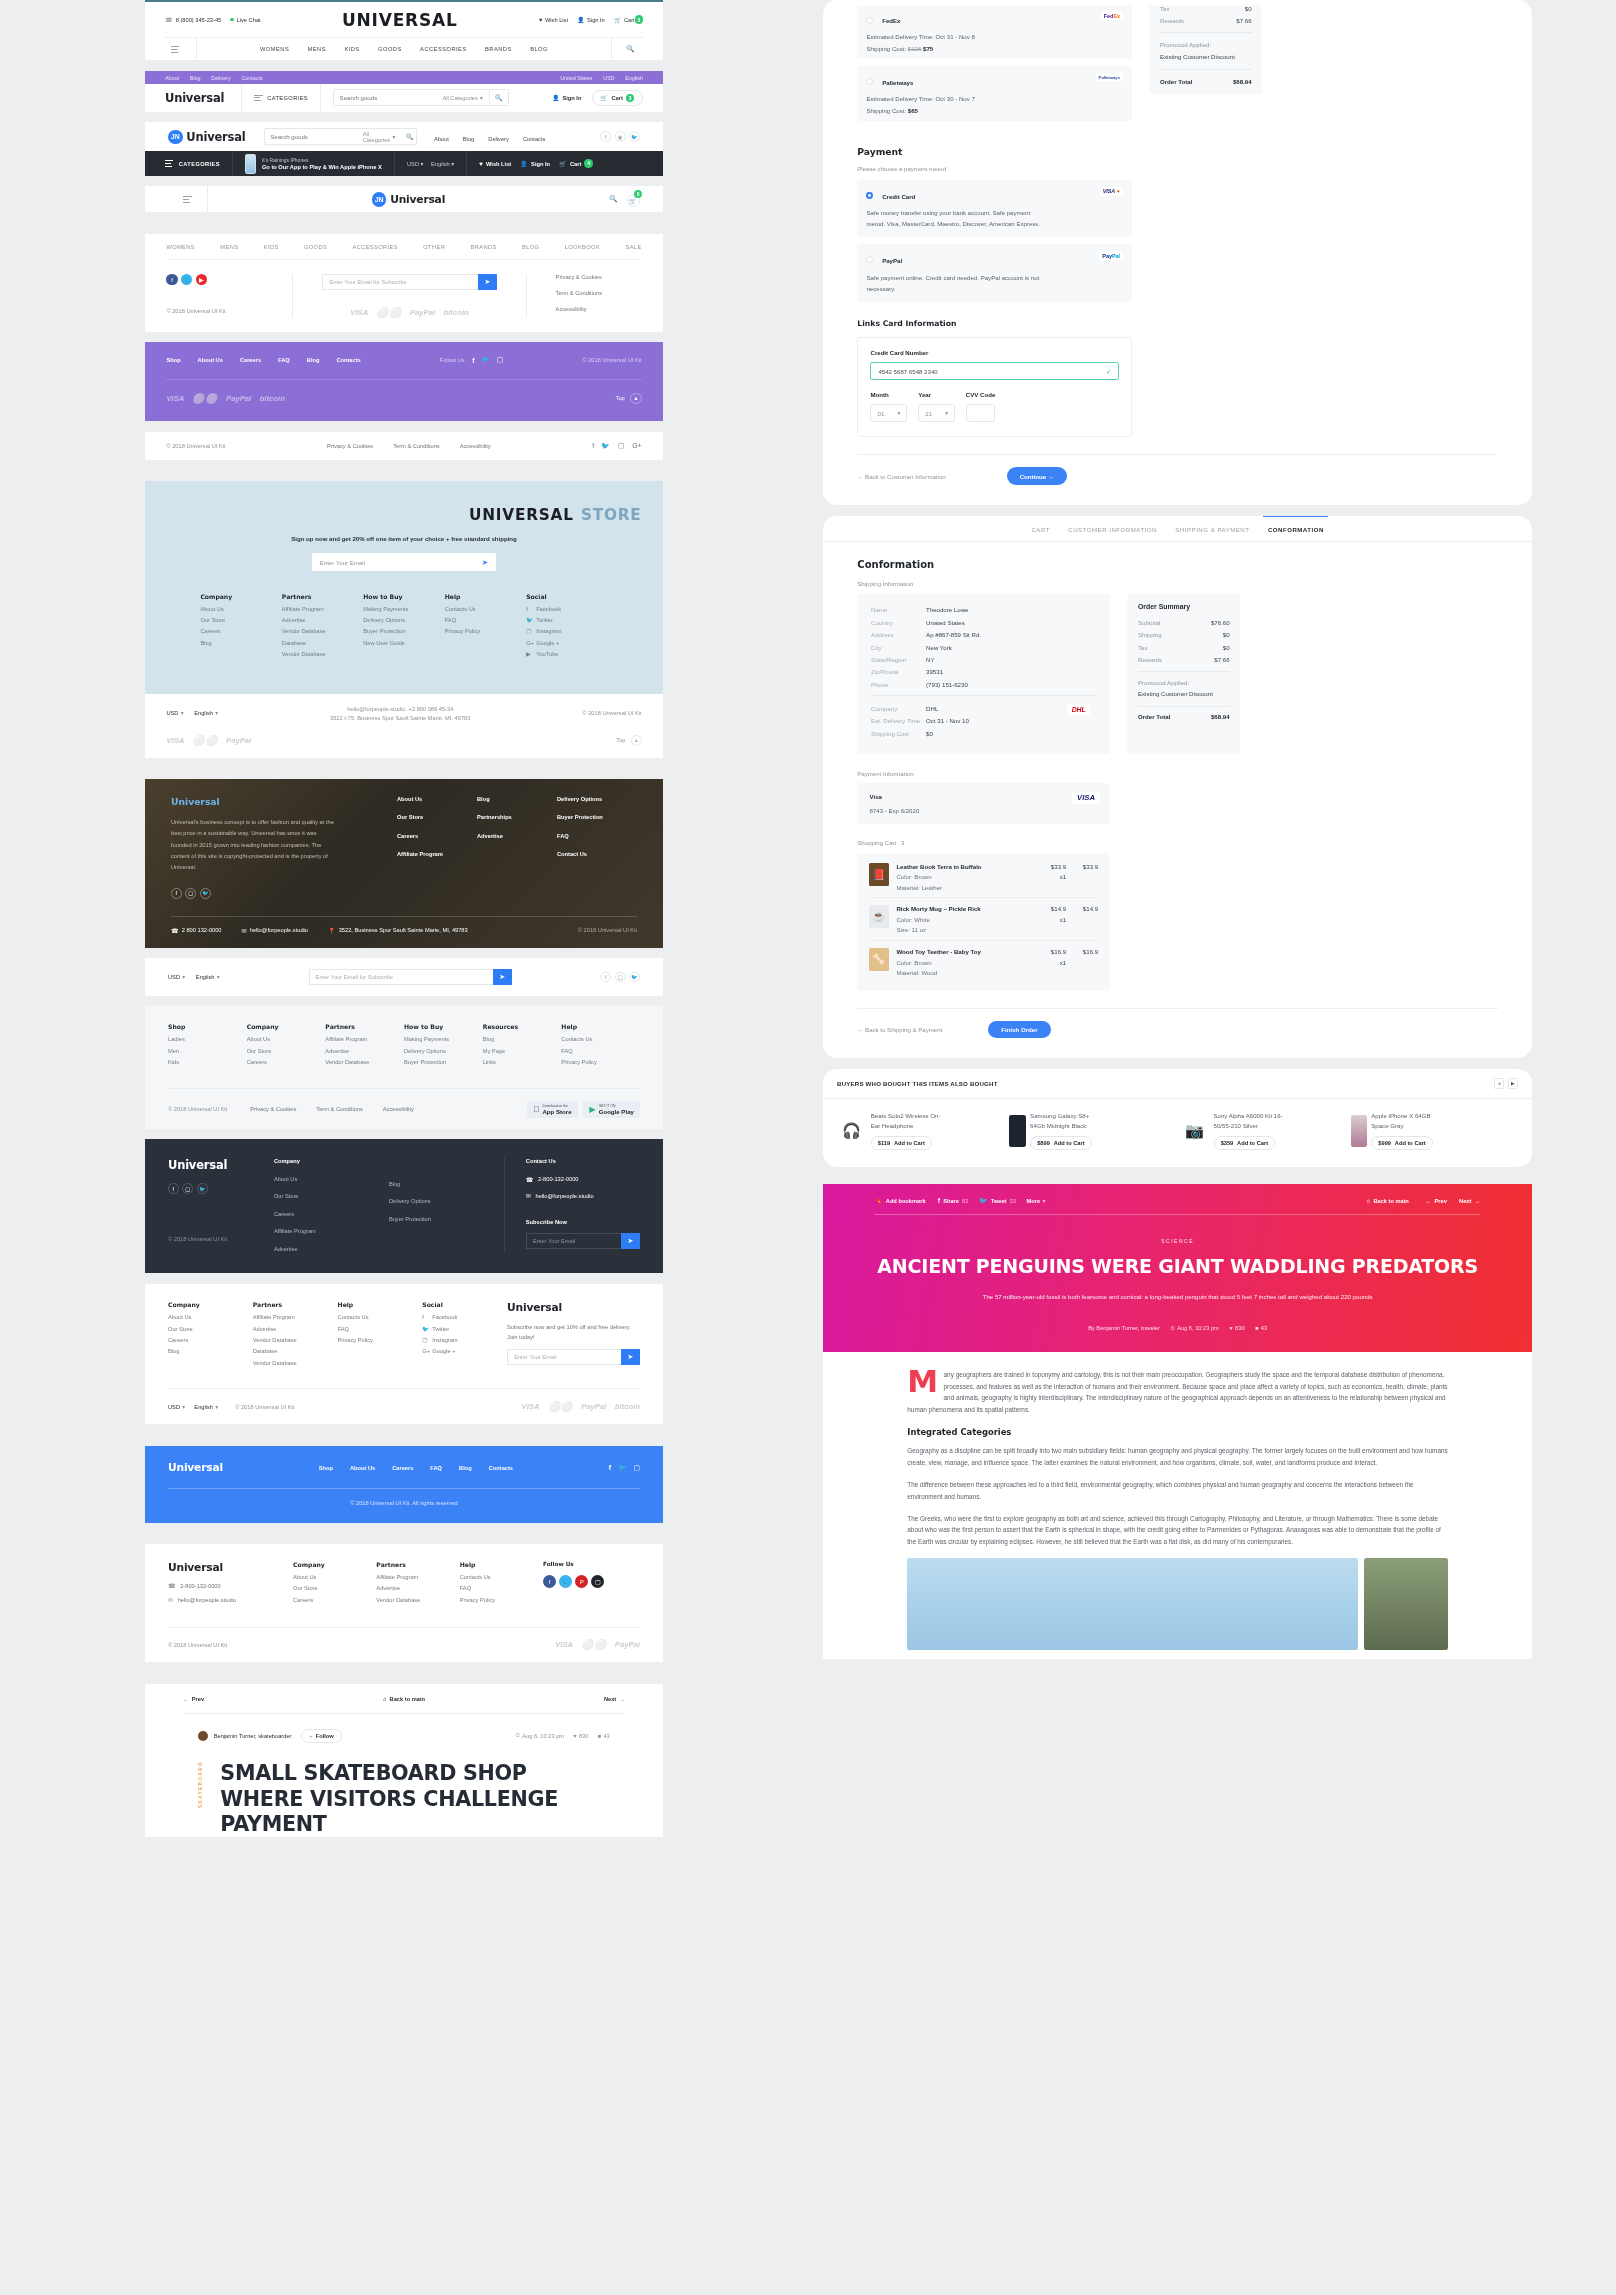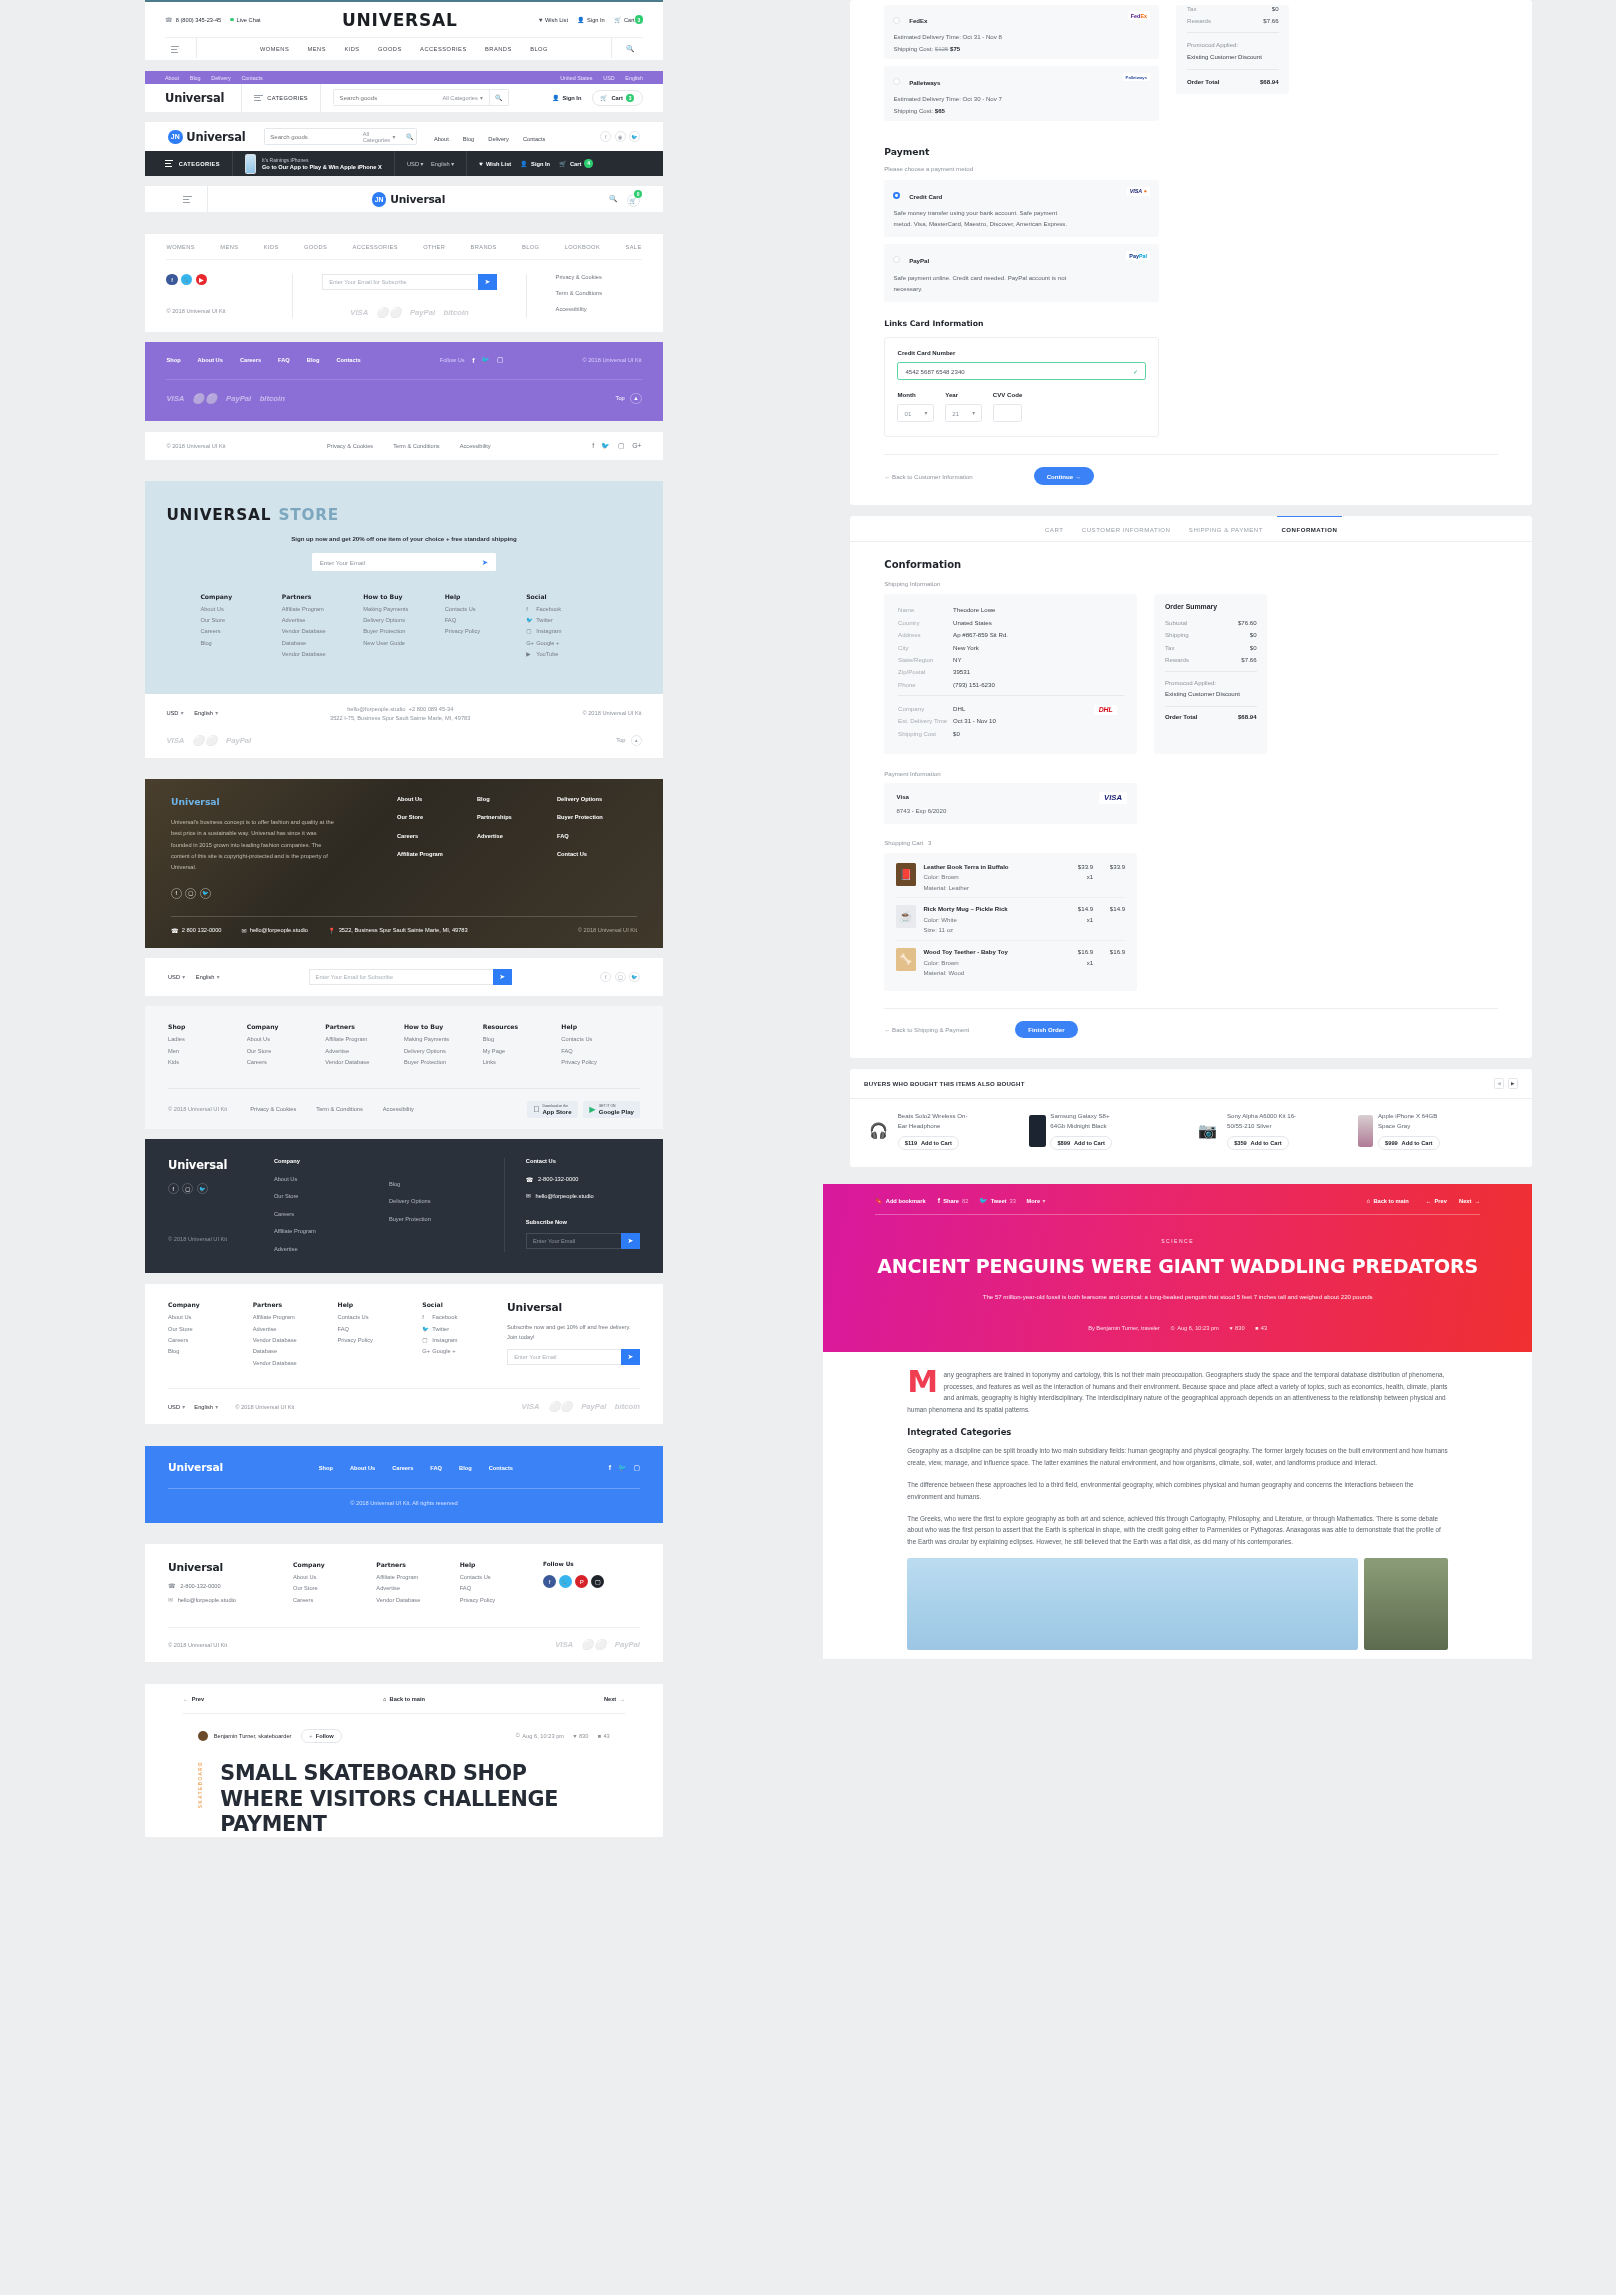--- a/index.html
+++ b/index.html
@@ -56,21 +56,21 @@
 
   .soc-round { width:10.7px;height:10.7px;border-radius:50%;border:0.8px solid #e3e6ea;display:inline-flex;align-items:center;justify-content:center;font-size:5.4px;color:#9aa0a8;margin-right:3.8px;}
   .soc-solid { width:11.5px;height:11.5px;border-radius:50%;display:inline-flex;align-items:center;justify-content:center;font-size:6.1px;color:#fff;margin-right:3.1px;}
 
   .sub-input { flex:1; border:0.8px solid #e5e8eb; border-right:0; height:16px; font-size:5.7px; color:#a8aeb6; padding:0 6.1px; display:flex;align-items:center;}
   .sub-btn { width:19px;height:16px;background:#2f7df6;display:flex;align-items:center;justify-content:center;color:#fff;font-size:6.9px;}
 
   .paylogos { display:flex; align-items:center; gap:8.4px; opacity:.45; font-size:7.7px; color:#8a9099; font-style:italic; font-weight:bold;}
 
   
-  .rcard { background:#fff; border-radius:3px;margin-left:27px; }
+  .rcard { background:#fff; border-radius:14px; }
   .ship-opt { background:#f7f8f9; border-radius:3.1px; padding:7.7px 9.2px; margin-bottom:6.9px; position:relative;}
   .radio { width:6.9px;height:6.9px;border-radius:50%;border:1.1px solid #dfe3e7;background:#fff;display:inline-block;vertical-align:middle;}
   .radio.on { border:2.3px solid #2f7df6; }
   .logo-chip { position:absolute; right:9.2px; top:6.9px; background:#fff; padding:1.5px 3.1px; font-size:5.4px; font-weight:bold;}
   .osum { background:#f7f8f9; border-radius:3.1px; padding:9.2px 10.7px; }
   .osum .l { display:flex; justify-content:space-between; font-size:6.1px; color:#9298a1; margin-bottom:5.4px;}
   .btn-blue { background:#3b82f7; color:#fff; border-radius:10px; font-size:6.1px; padding:5.4px 13px; border:0; font-weight:bold;}
   .tabs { display:flex; justify-content:center; gap:18.4px; padding:10px 0 7.7px; }
   .tabs span { font-size:6.1px; letter-spacing:0.5px; color:#9aa0a8; position:relative;}
   .tabs span.act { color:#1f232a; font-weight:bold; }
@@ -336,21 +336,21 @@
       <span style="font-size:6.9px;color:#6e747d;margin-right:7.7px;">f</span>
       <span style="font-size:6.9px;color:#6e747d;margin-right:7.7px;">🐦</span>
       <span style="font-size:6.9px;color:#6e747d;margin-right:7.7px;">▢</span>
       <span style="font-size:6.9px;color:#6e747d;">G+</span>
     </div>
   </div>
 
   <div class="sep"></div>
 
   <div style="background:#d3e3ec;padding:24.5px 21.4px 31px;">
-    <div style="text-align:left;">
+    <div style="text-align:right;">
       <span class="u-logo-wordmark" style="font-size:15.3px;">UNIVERSAL</span>
       <span class="u-logo-wordmark" style="font-size:15.3px;color:#7da7be;margin-left:3.8px;">STORE</span>
     </div>
     <div class="sm" style="text-align:center;margin-top:11.5px;color:#2c3138;font-weight:bold;">Sign up now and get  20% off one item of your choice + free standard shipping</div>
     <div class="row" style="width:184px;margin:10.7px auto 0;background:#fff;border-radius:1.5px;height:18.4px;padding:0 7.7px;">
       <span class="sm muted">Enter Your Email</span>
       <div class="spacer"></div>
       <span style="color:#3b82f7;font-size:7.7px;">➤</span>
     </div>
     <div class="row" style="align-items:flex-start;margin-top:21.4px;padding:0 34px;">

